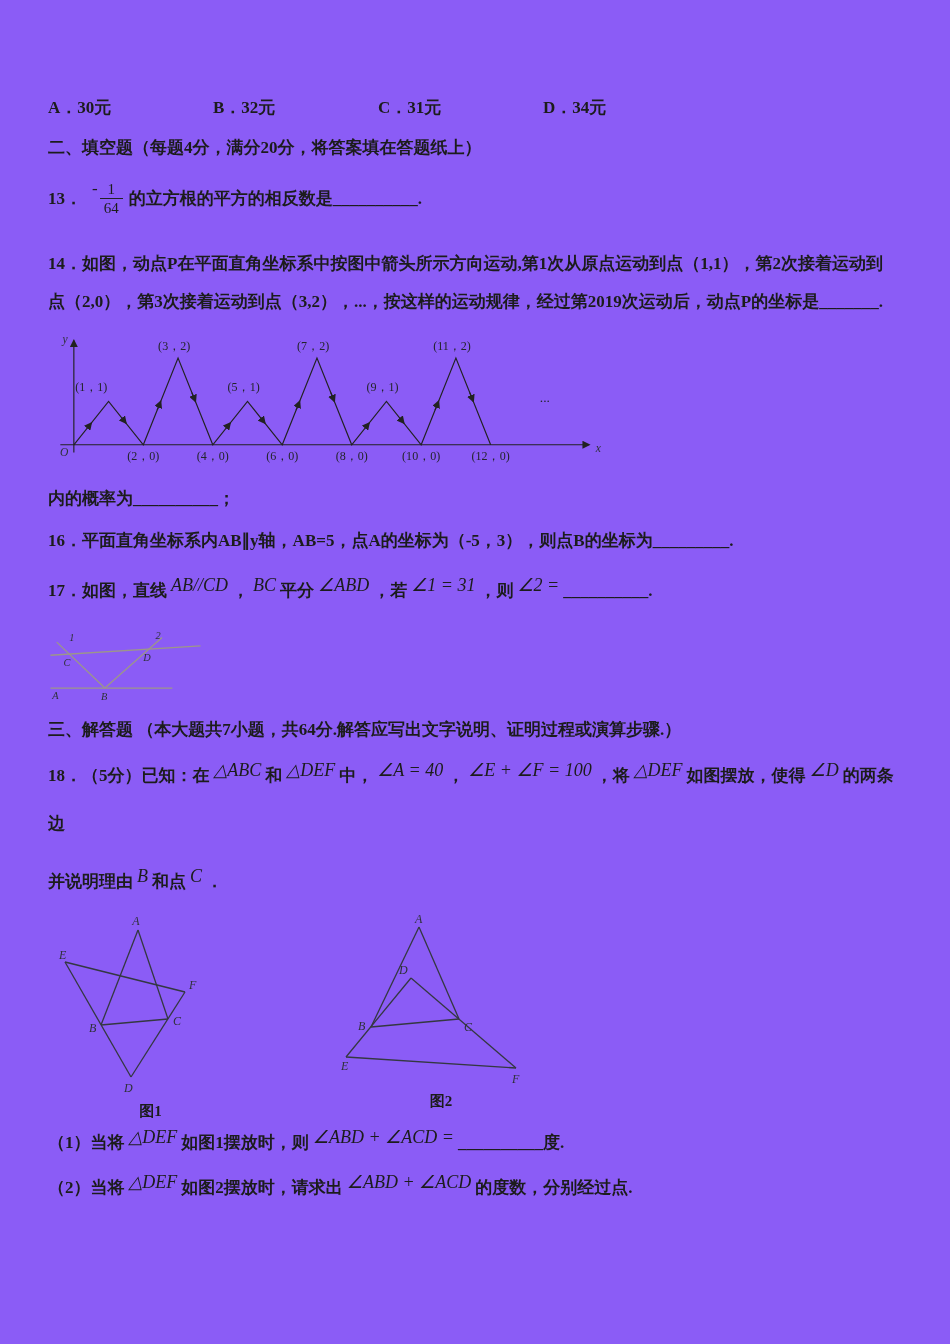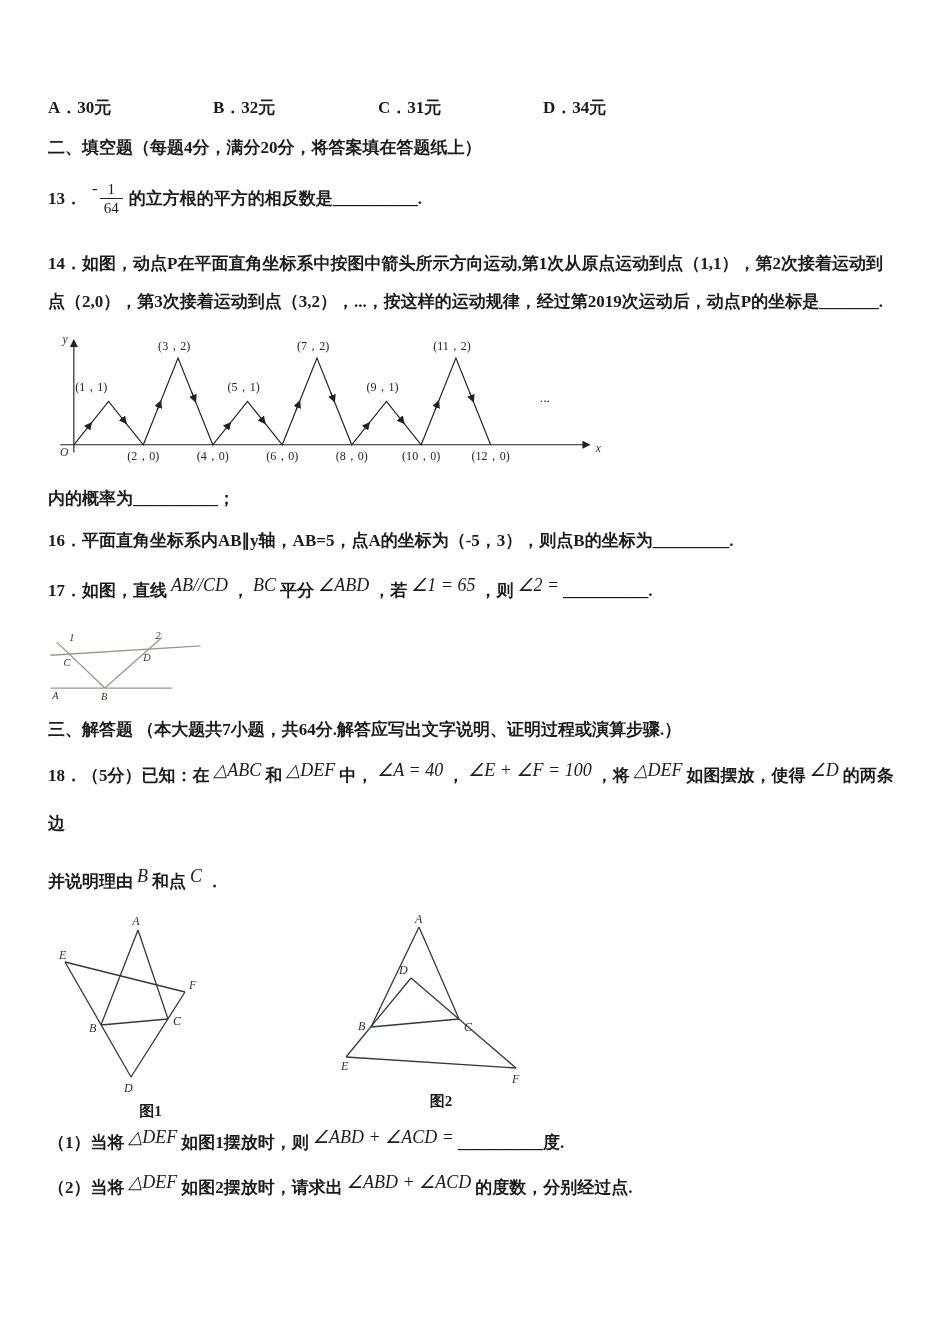--- a/index.html
+++ b/index.html
@@ -1,17 +1,17 @@
 <!DOCTYPE html>
 <html><head>
 <meta charset="utf-8">
 <style>
   html,body { margin:0; padding:0; background:#e8e8e8; }
   .page {
-    width:950px; height:1344px; background:#ffffff; margin:0 auto;
+    width:950px; height:1344px; background:#8b5cf6; margin:0 auto;
     position:relative; overflow:hidden;
     font-family:"Liberation Serif", serif; color:#1c1c1c;
   }
   .content { box-sizing:border-box; padding:96px 44px 0 48px; }
 
   .bold-text { font-weight:bold; font-size:17px; }
   .choices { display:flex; }
   .choices .choice { width:165px; font-weight:bold; font-size:17px; }
 
   .heading { margin-top:17px; font-weight:bold; font-size:17px; }
@@ -123,21 +123,21 @@
       </svg>
     </div>
 
     <div class="qblock" style="margin-top:16px">
       <div class="qline" style="line-height:34px">内的概率为__________；</div>
     </div>
 
     <div class="qline" style="margin-top:8px; line-height:34px">16．平面直角坐标系内AB∥y轴，AB=5，点A的坐标为（-5，3），则点B的坐标为_________.</div>
 
     <div class="qline" style="margin-top:10px; line-height:44px">
-      <span>17．如图，直线</span><span class="m">AB//CD</span><span>，</span><span class="m">BC</span><span>平分</span><span class="m">∠ABD</span><span>，若</span><span class="m">∠1 = 65</span><span>，则</span><span class="m">∠2 =</span><span>__________.</span>
+      <span>17．如图，直线</span><span class="m">AB//CD</span><span>，</span><span class="m">BC</span><span>平分</span><span class="m">∠ABD</span><span>，若</span><span class="m">∠1 = 31</span><span>，则</span><span class="m">∠2 =</span><span>__________.</span>
     </div>
 
     <svg class="fig17" width="165" height="75" viewBox="0 0 175 80">
       <g stroke="#9d968a" stroke-width="1.4">
         <line x1="0" y1="28" x2="160" y2="18"></line>
         <line x1="0" y1="63" x2="130" y2="63"></line>
         <line x1="6.7" y1="14" x2="58" y2="63"></line>
         <line x1="58" y1="63" x2="119" y2="9"></line>
       </g>
       <text class="svglbl" x="20" y="13" style="font-size:11px">1</text>

